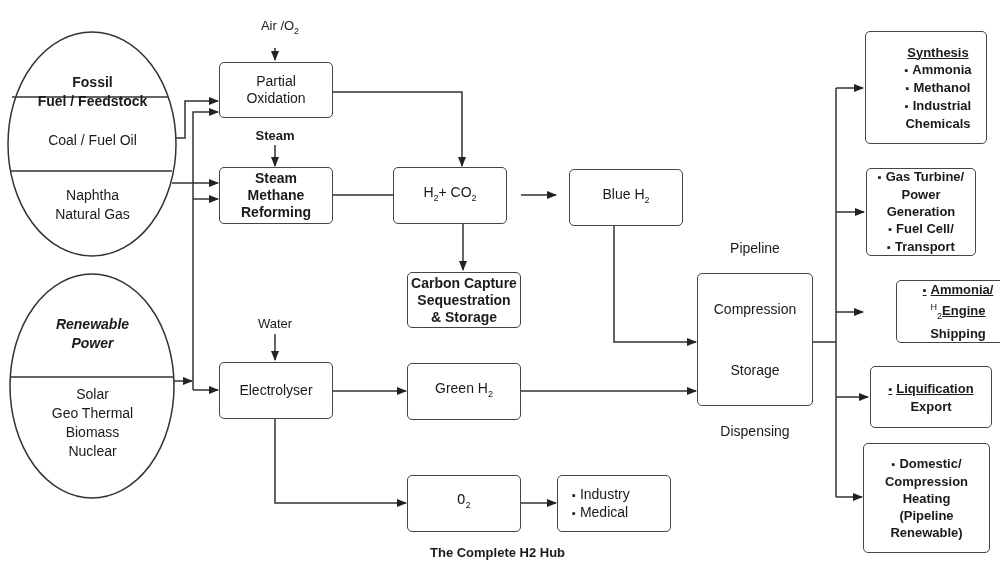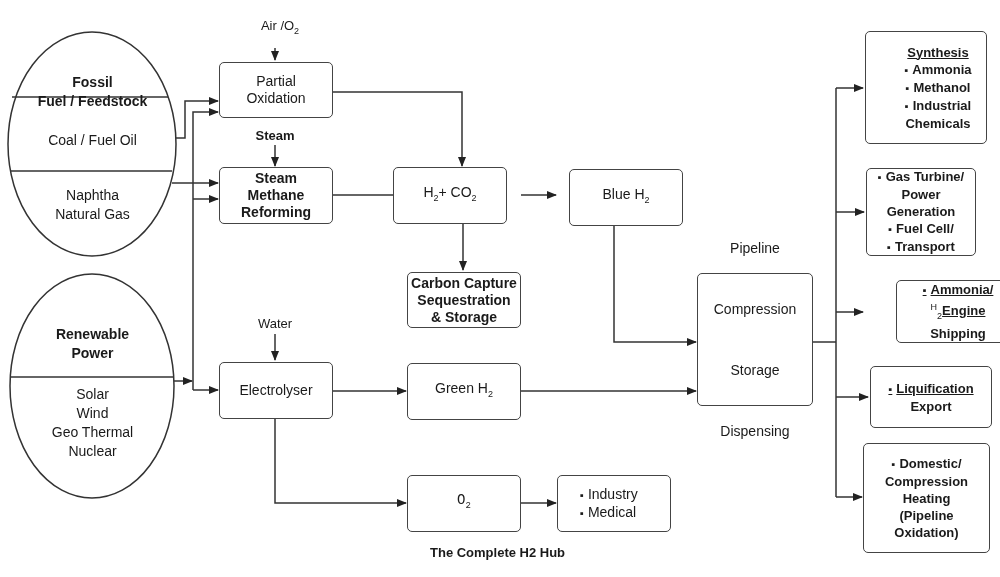--- a/index.html
+++ b/index.html
@@ -80,28 +80,28 @@
 <div class="ell-text bold" style="left:20px;top:57px;width:145px;margin-top:16px;">
   <div>Fossil</div>
   <div>Fuel / Feedstock</div>
 </div>
 <div class="ell-text" style="left:20px;top:131px;width:145px;">Coal / Fuel Oil</div>
 <div class="ell-text" style="left:20px;top:186px;width:145px;">
   <div>Naphtha</div>
   <div>Natural Gas</div>
 </div>
 
-<div class="ell-text bold" style="left:20px;top:325px;width:145px;">
+<div class="ell-text bold" style="left:20px;top:315px;width:145px;font-style:italic;">
   <div>Renewable</div>
   <div>Power</div>
 </div>
 <div class="ell-text" style="left:20px;top:385px;width:145px;">
   <div>Solar</div>
-  <div>Wind</div>
   <div>Geo Thermal</div>
+  <div>Biomass</div>
   <div>Nuclear</div>
 </div>
 
 <div class="lbl" style="left:245px;top:18px;width:70px;"><span>Air /O</span><sub>2</sub></div>
 <div class="lbl bold" style="left:245px;top:128px;width:60px;">Steam</div>
 <div class="lbl" style="left:245px;top:316px;width:60px;">Water</div>
 
 <div class="box" style="left:219px;top:62px;width:114px;height:56px;">
   <div>Partial</div>
   <div>Oxidation</div>
@@ -123,21 +123,21 @@
 </div>
 <div class="box" style="left:557px;top:169px;width:114px;height:57px;margin-left:12px;">
   <div><span>Blue H</span><sub>2</sub></div>
 </div>
 <div class="box" style="left:407px;top:363px;width:114px;height:57px;text-align:center;">
   <div><span>Green H</span><sub>2</sub></div>
 </div>
 <div class="box" style="left:407px;top:475px;width:114px;height:57px;font-family:Liberation Mono, monospace;">
   <div><span>O</span><sub>2</sub></div>
 </div>
-<div class="box" style="left:557px;top:475px;width:114px;height:57px;align-items:flex-start;padding-left:22px;">
+<div class="box" style="left:557px;top:475px;width:114px;height:57px;align-items:flex-start;padding-left:14px;">
   <div class="sq">Industry</div>
   <div class="sq">Medical</div>
 </div>
 <div class="box" style="left:697px;top:273px;width:116px;height:133px;gap:44px;">
   <div>Pipeline</div>
   <div>Compression</div>
   <div>Storage</div>
   <div>Dispensing</div>
 </div>
 
@@ -161,16 +161,16 @@
 </div>
 <div class="box bold" style="left:870px;top:366px;width:122px;height:62px;font-size:13px;">
   <div class="sq u">Liquification</div>
   <div>Export</div>
 </div>
 <div class="box bold" style="left:863px;top:443px;width:127px;height:110px;font-size:13px;">
   <div class="sq">Domestic/</div>
   <div>Compression</div>
   <div>Heating</div>
   <div>(Pipeline</div>
-  <div>Oxidation)</div>
+  <div>Renewable)</div>
 </div>
 
 <div class="caption">The Complete H2 Hub</div>
 
 </body></html>

